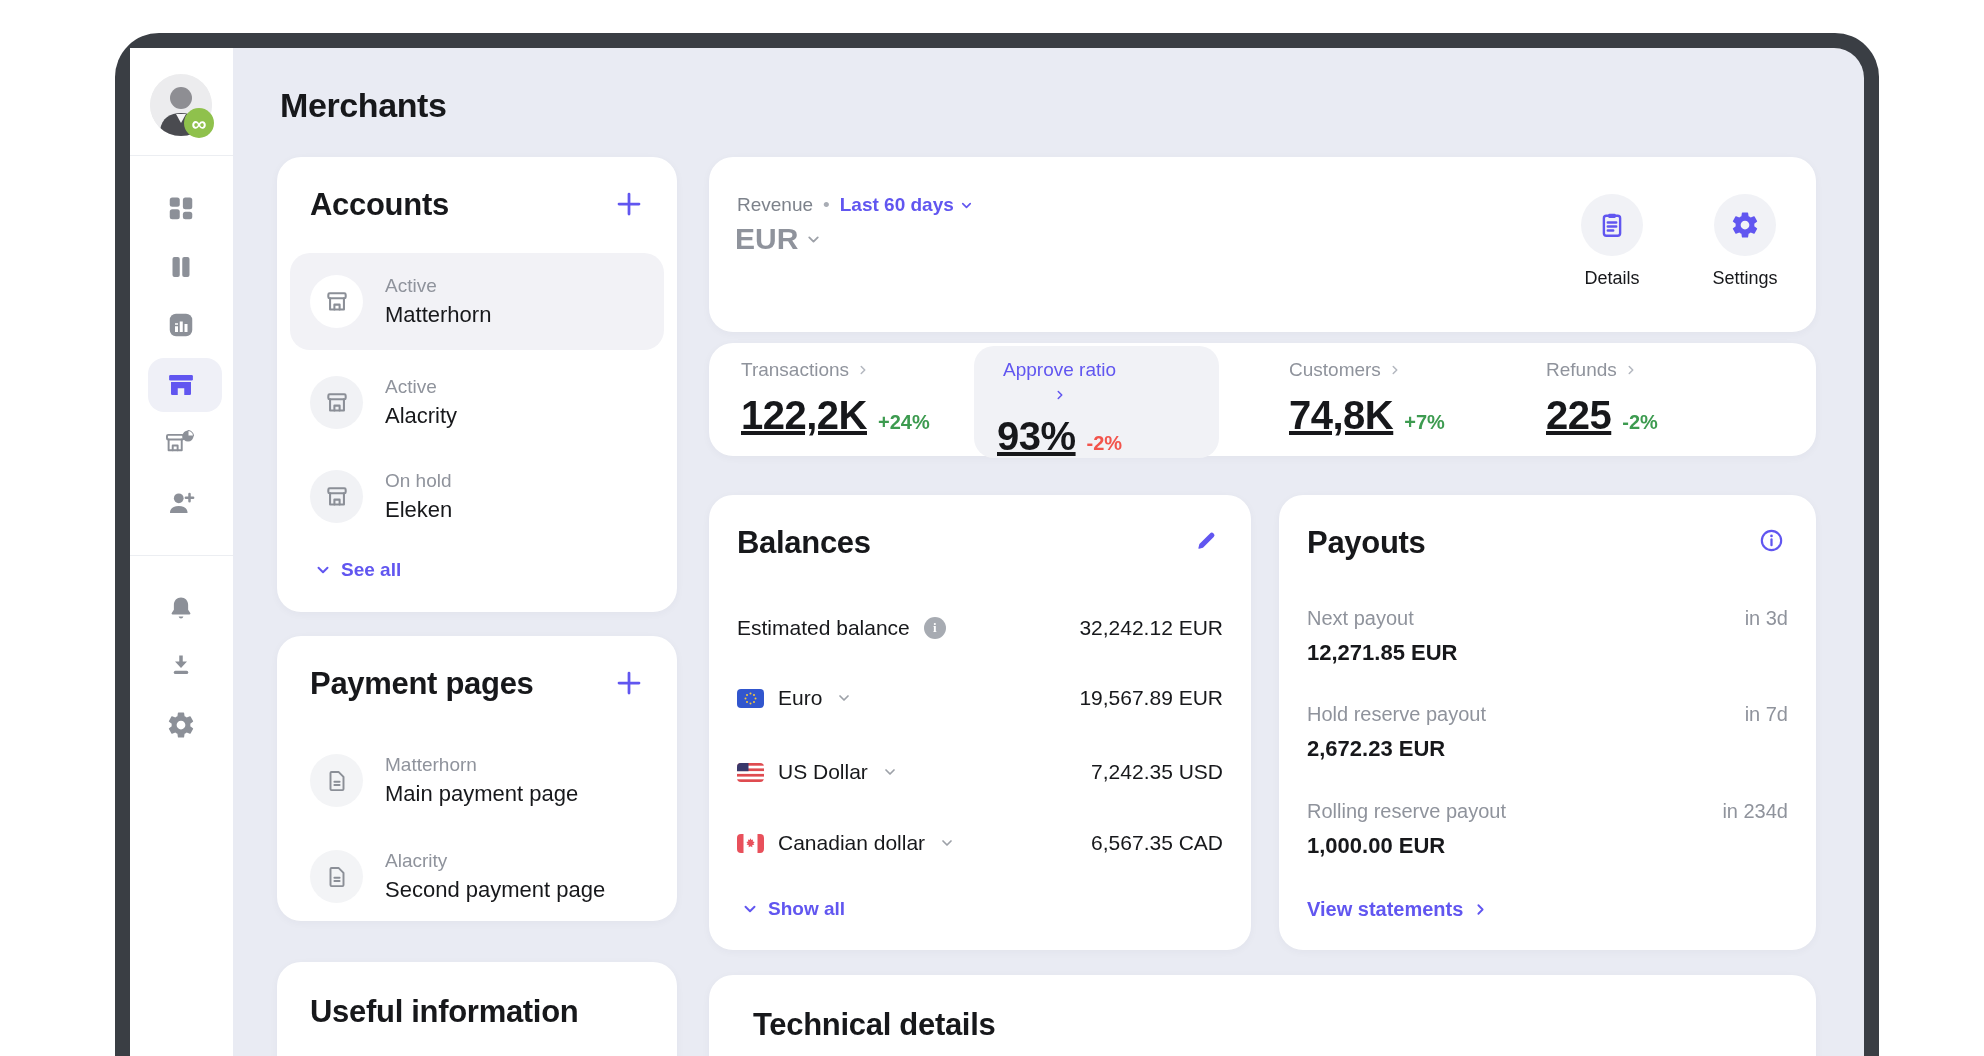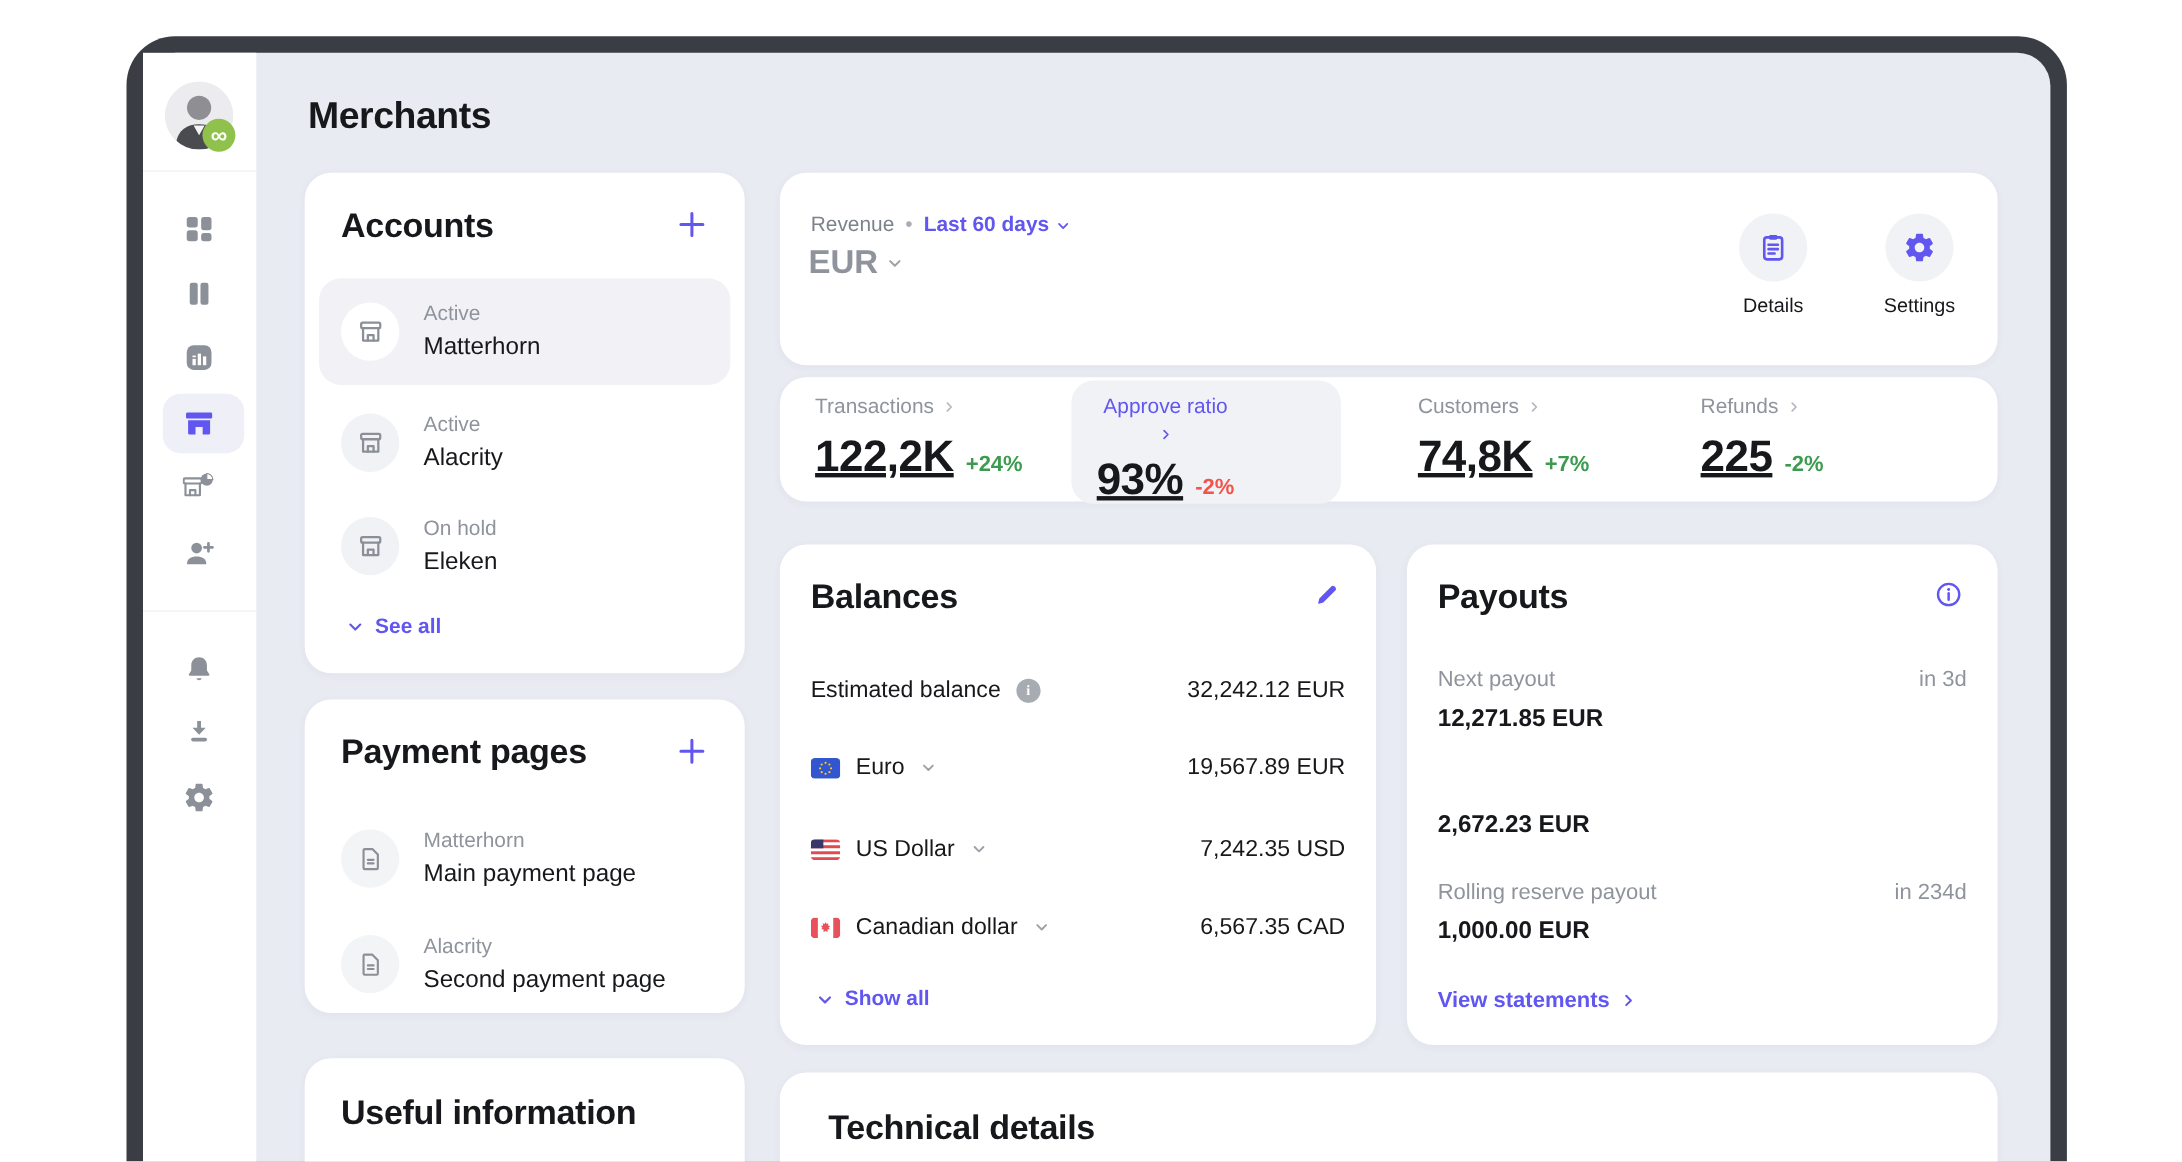--- a/index.html
+++ b/index.html
@@ -483,20 +483,24 @@
         <circle cx="12" cy="7.9" r="1.2" fill="currentColor"></circle>
       </svg>
     </div>
 
     <div class="abs po-labelrow" style="top:112px">
       <span>Next payout</span>
       <span>in 3d</span>
     </div>
     <div class="abs po-value" style="top:145px">12,271.85 EUR</div>
 
+    <div class="abs po-labelrow" style="top:208px">
+      <span>Hold reserve payout</span>
+      <span>in 7d</span>
+    </div>
     <div class="abs po-value" style="top:241px">2,672.23 EUR</div>
 
     <div class="abs po-labelrow" style="top:305px">
       <span>Rolling reserve payout</span>
       <span>in 234d</span>
     </div>
     <div class="abs po-value" style="top:338px">1,000.00 EUR</div>
 
     <div class="abs linklike" style="left:28px;top:403px;font-size:20px">
       <span>View statements</span>

